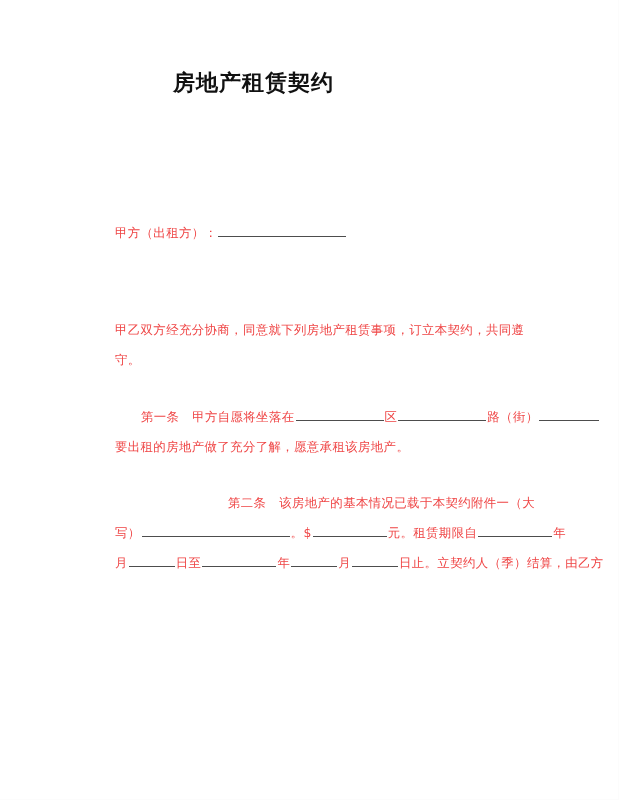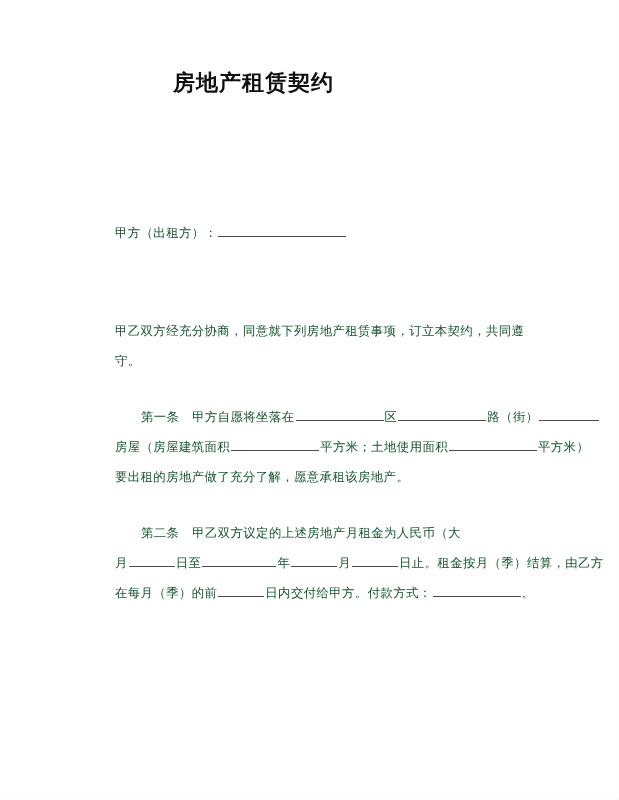--- a/index.html
+++ b/index.html
@@ -30,35 +30,36 @@
     font-size: 22px;
     font-weight: bold;
     letter-spacing: 1px;
     color: #111111;
   }
   .body-area {
     position: absolute;
     left: 115px;
     top: 218px;
     width: 420px;
-    color: #14532d;
+    color: #ef4444;
     font-size: 12.4px;
     line-height: 30px;
   }
   .line {
     white-space: nowrap;
     letter-spacing: 0.4px;
   }
   .para {
     letter-spacing: 0.4px;
+    font-family: Liberation Mono, monospace;
   }
   .gap-sm  { display: block; height: 18px; }
   .gap-md  { display: block; height: 26px; }
   .gap-lg  { display: block; height: 32px; }
-  .indent  { padding-left: 26px; }
+  .indent  { padding-left: 26px; text-align: right; }
   
   .blank {
     display: inline-block;
     border-bottom: 1px solid #4d4d4d;
     vertical-align: baseline;
     height: 13px;
     margin: 0 1px;
   }
   .b-party { width: 128px; }
   .b-s     { width: 46px; }
@@ -84,31 +85,28 @@
 
     <span class="gap-lg"></span>
 
     <div class="para">甲乙双方经充分协商，同意就下列房地产租赁事项，订立本契约，共同遵守。</div>
 
     <span class="gap-md"></span>
 
     <div class="line indent">
       <span>第一条</span><span>　甲方自愿将坐落在</span><span class="blank b-xl"></span><span>区</span><span class="blank b-xl"></span><span>路（街）</span><span class="blank b-m"></span>
     </div>
-    <div class="line">
-      <span>房屋（房屋建筑面积</span><span class="blank b-xl"></span><span>平方米；土地使用面积</span><span class="blank b-xl"></span><span>平方米）</span>
-    </div>
     <div class="line">要出租的房地产做了充分了解，愿意承租该房地产。</div>
 
     <span class="gap-md"></span>
 
     <div class="line indent">
-      <span>第二条</span><span>　甲乙双方议定的上述房地产月租金为人民币（大</span>
+      <span>第二条</span><span>　该房地产的基本情况已载于本契约附件一（大</span>
     </div>
     <div class="line">
-      <span>月</span><span class="blank b-s"></span><span>日至</span><span class="blank b-l"></span><span>年</span><span class="blank b-s"></span><span>月</span><span class="blank b-s"></span><span>日止。租金按月（季）结算，由乙方</span>
+      <span>写）</span><span class="blank b-xxl"></span><span>。</span><span>$</span><span class="blank b-l"></span><span>元。租赁期限自</span><span class="blank b-l"></span><span>年</span>
     </div>
     <div class="line">
-      <span>在每月（季）的前</span><span class="blank b-s"></span><span>日内交付给甲方。付款方式：</span><span class="blank b-xl"></span><span>。</span>
+      <span>月</span><span class="blank b-s"></span><span>日至</span><span class="blank b-l"></span><span>年</span><span class="blank b-s"></span><span>月</span><span class="blank b-s"></span><span>日止。立契约人（季）结算，由乙方</span>
     </div>
 
   </div>
 </div>
 
 </body></html>

